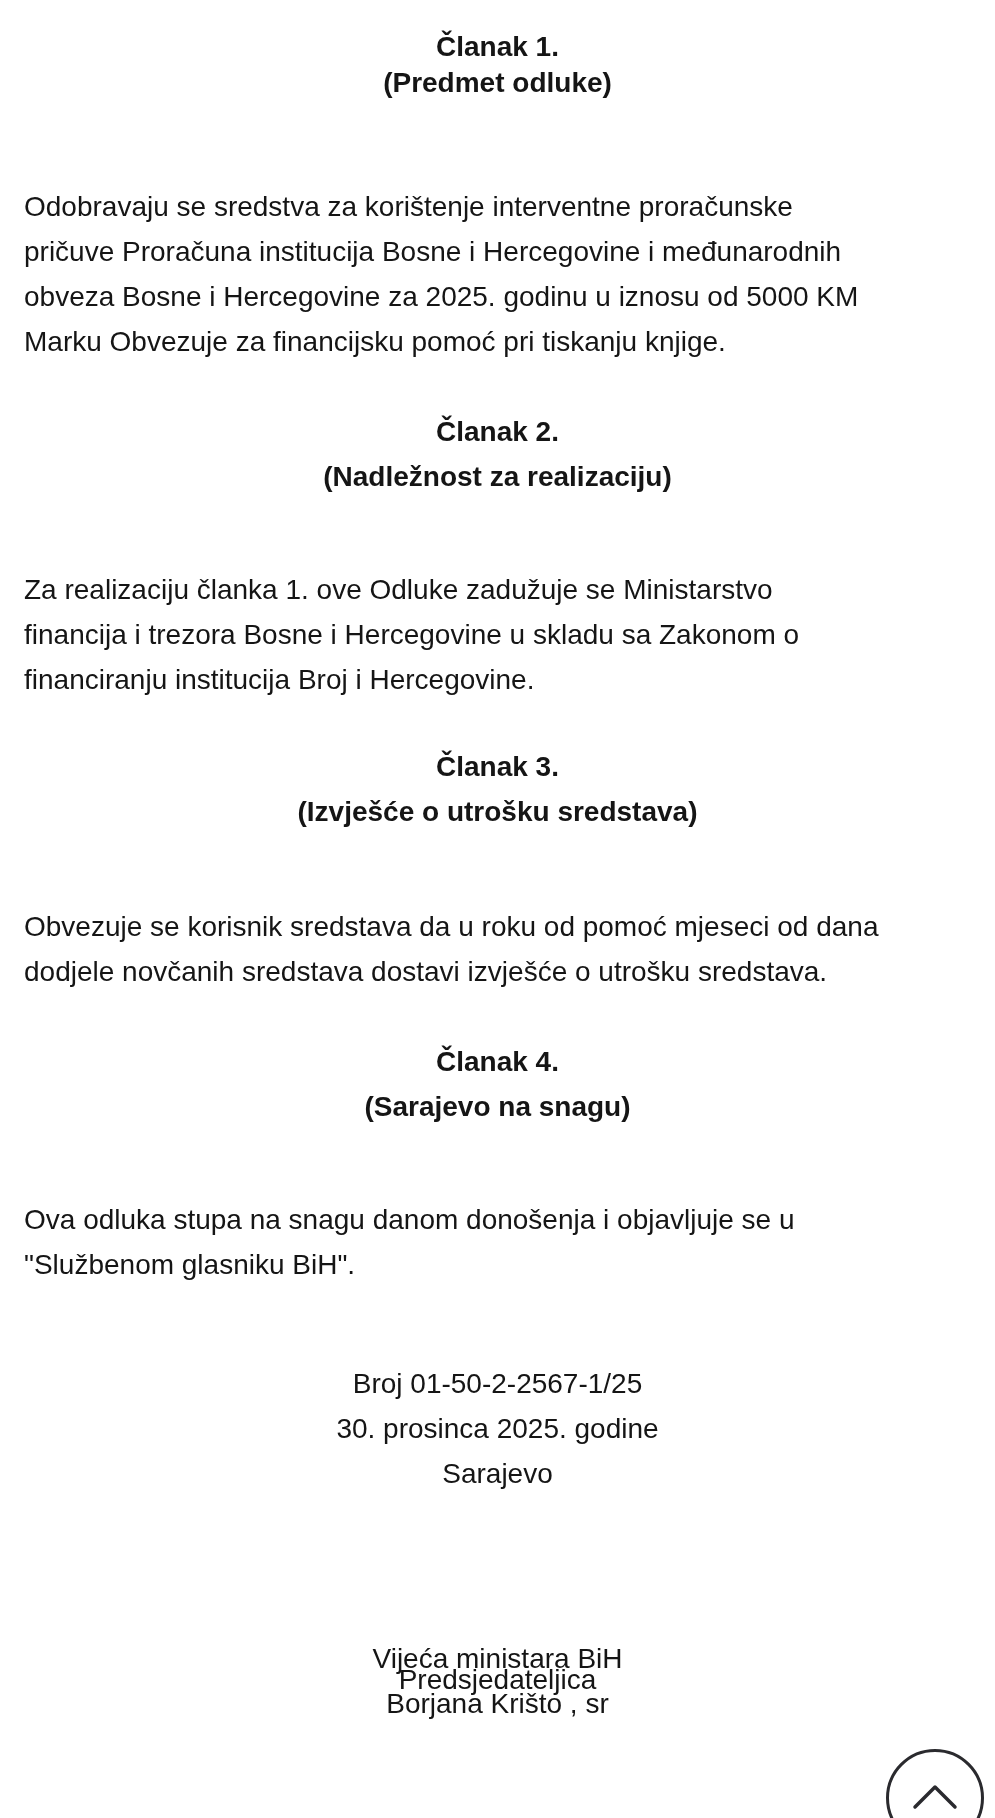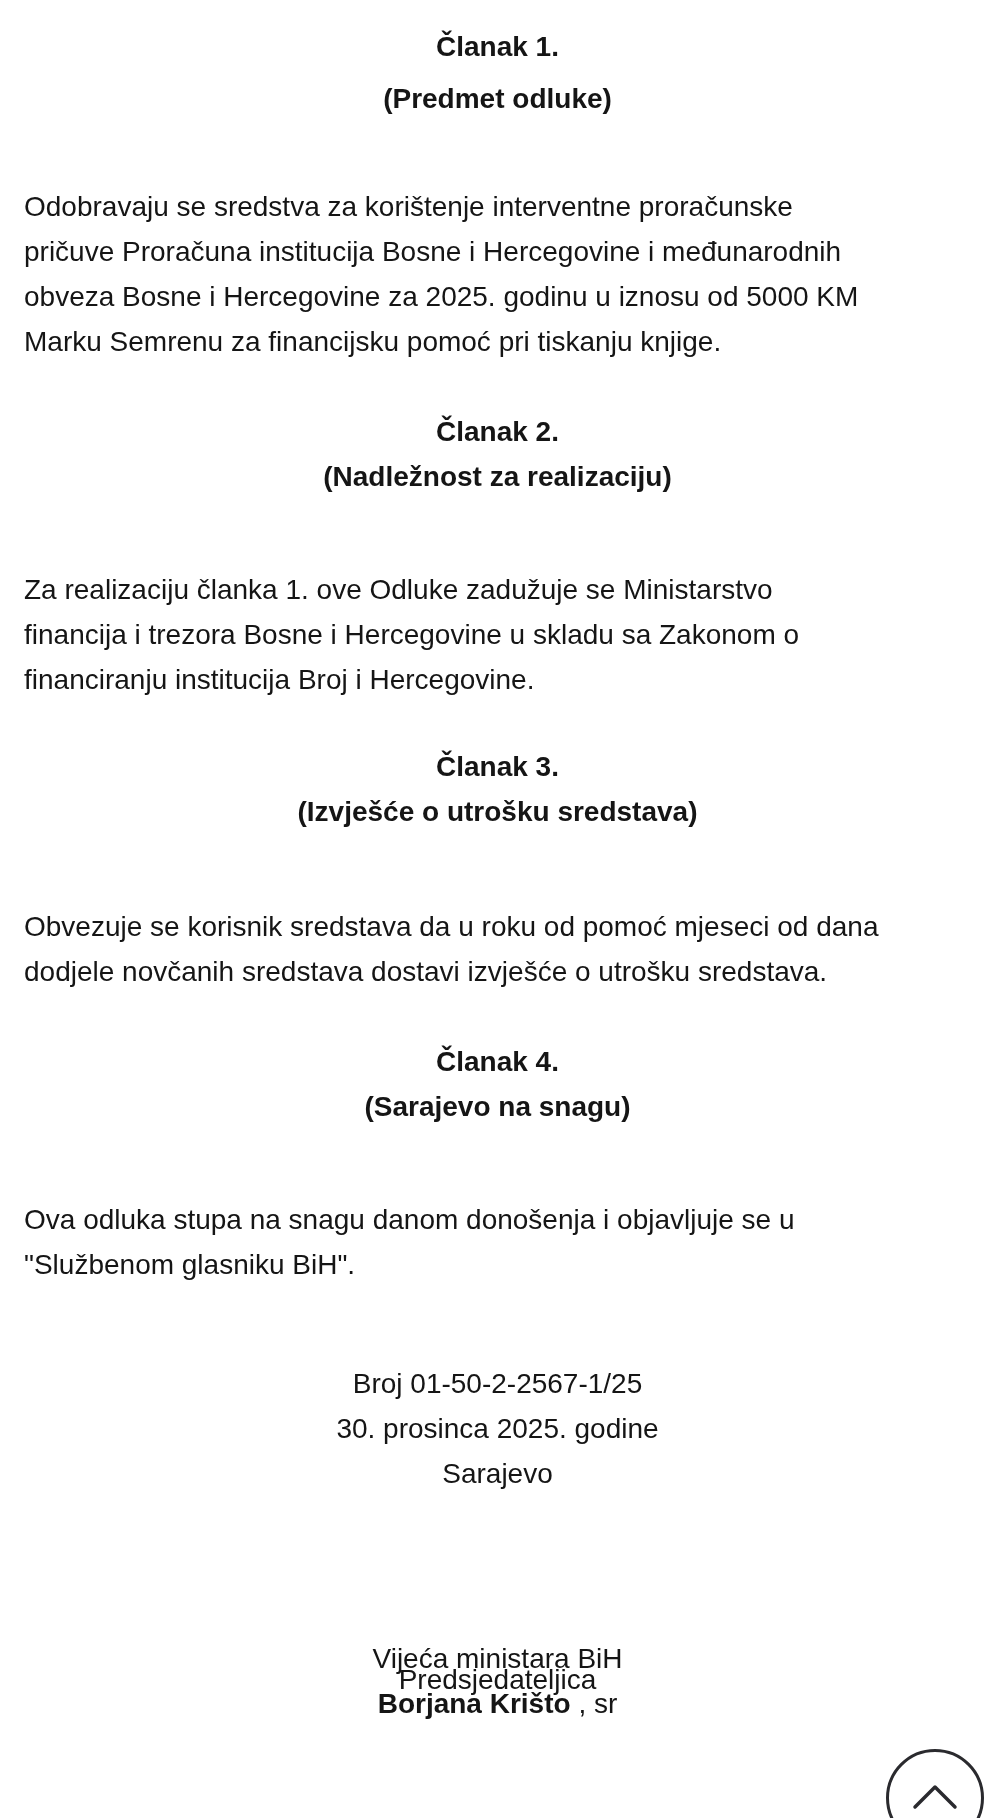--- a/index.html
+++ b/index.html
@@ -23,21 +23,21 @@
     height: 34px;
   }
   .center {
     left: 0;
     width: 995px;
     text-align: center;
   }
   .left {
     left: 24px;
   }
-  .bold { font-weight: bold; }
+  .bold { font-weight: normal; }
   .heading { font-size: 28px; font-weight: bold; }
   .scroll-top {
     position: absolute;
     left: 886px;
     top: 1749px;
     width: 92px;
     height: 92px;
     border: 3px solid #2a2a2e;
     border-radius: 50%;
     background: #ffffff;
@@ -47,26 +47,26 @@
   .scroll-top svg {
     position: absolute;
     left: 0;
     top: 0;
   }
 </style>
 </head>
 <body>
 
 <div class="line center heading" style="top:30px">Članak 1.</div>
-<div class="line center heading" style="top:82px">(Predmet odluke)</div>
+<div class="line center heading" style="top:66px">(Predmet odluke)</div>
 <div>
   <div class="line left" style="top:190px">Odobravaju se sredstva za korištenje interventne proračunske</div>
   <div class="line left" style="top:235px">pričuve Proračuna institucija Bosne i Hercegovine i međunarodnih</div>
   <div class="line left" style="top:280px">obveza Bosne i Hercegovine za 2025. godinu u iznosu od 5000 KM</div>
-  <div class="line left" style="top:325px">Marku Semrenu za financijsku pomoć pri tiskanju knjige.</div>
+  <div class="line left" style="top:325px">Marku Obvezuje za financijsku pomoć pri tiskanju knjige.</div>
 </div>
 
 <div class="line center heading" style="top:415px">Članak 2.</div>
 <div class="line center heading" style="top:460px">(Nadležnost za realizaciju)</div>
 <div>
   <div class="line left" style="top:573px">Za realizaciju članka 1. ove Odluke zadužuje se Ministarstvo</div>
   <div class="line left" style="top:618px">financija i trezora Bosne i Hercegovine u skladu sa Zakonom o</div>
   <div class="line left" style="top:663px">financiranju institucija Broj i Hercegovine.</div>
 </div>
 

